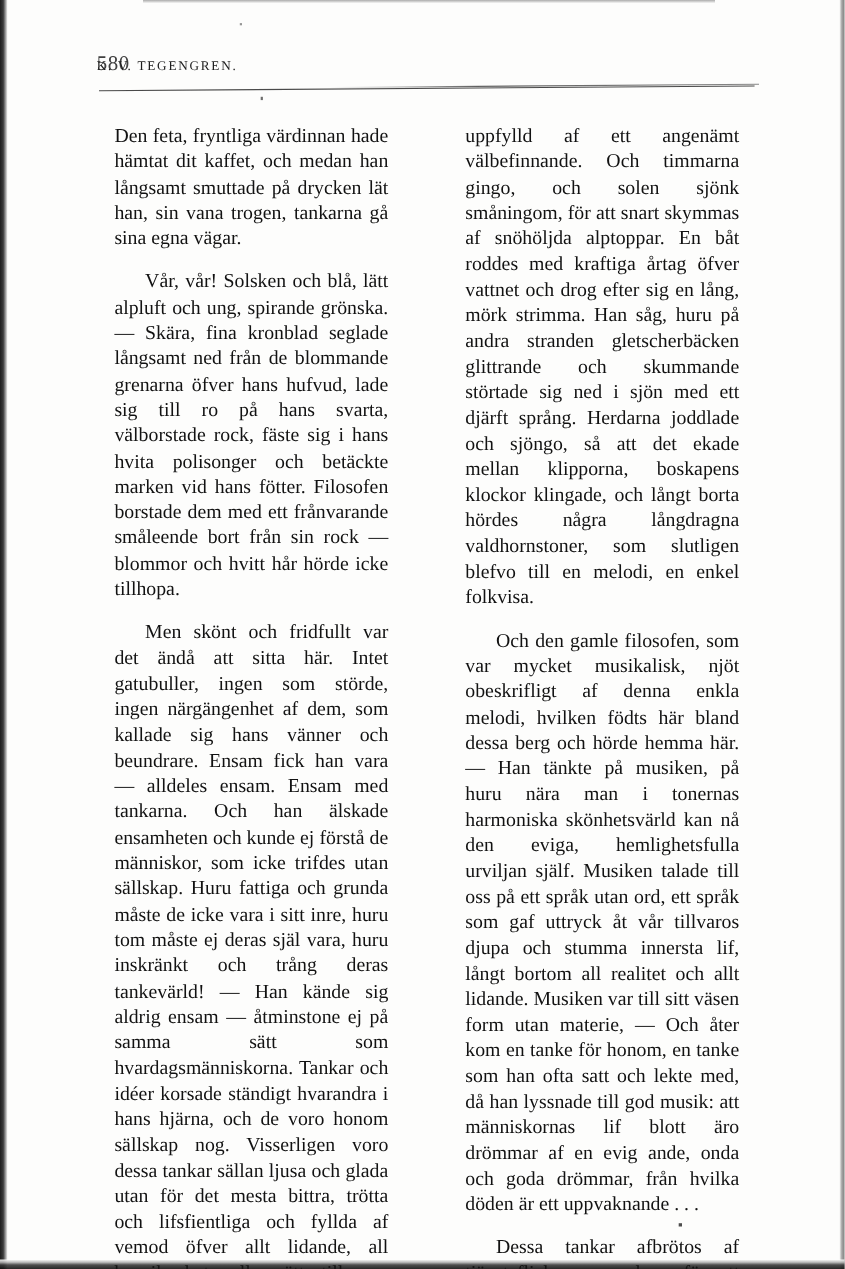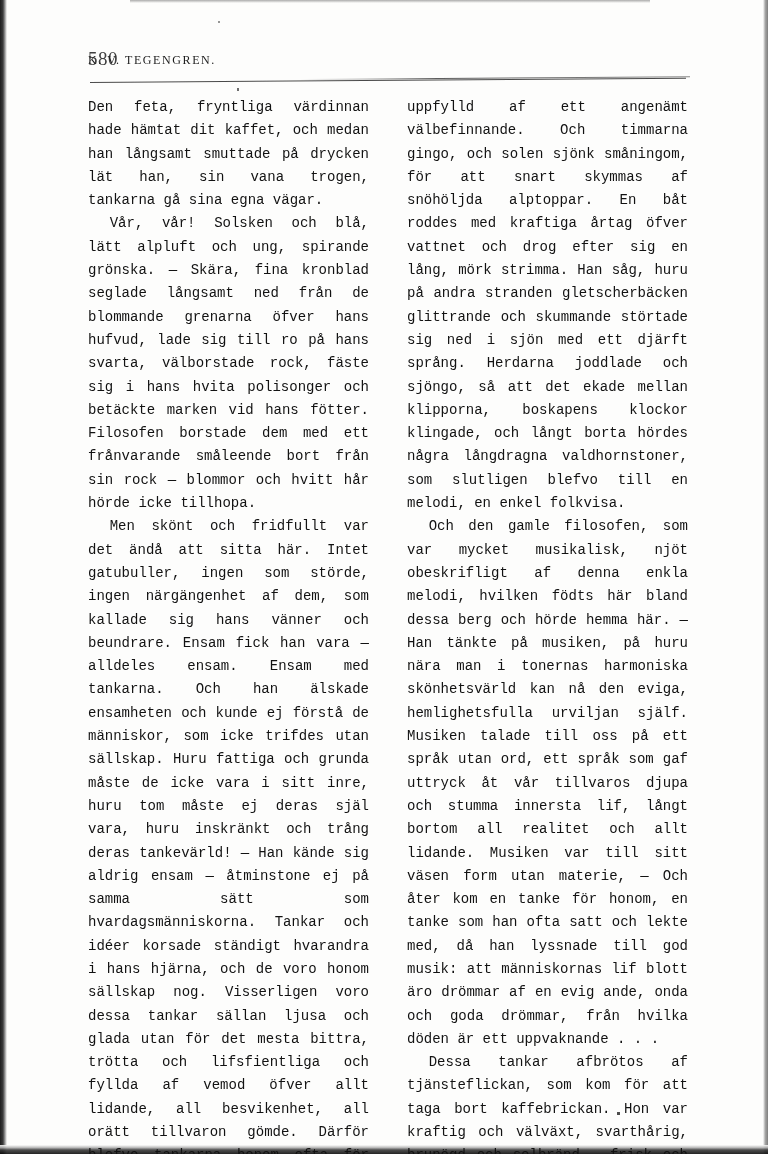--- a/index.html
+++ b/index.html
@@ -120,28 +120,27 @@
     left: 88px;
     top: 96px;
     width: 600px;
     display: flex;
     gap: 38px;
   }
   .col {
     width: 281px;
   }
   .col p {
-    margin: 0;
-    font-size: 14px;
+    margin: 16px;
+    font-size: 18px;
     line-height: 23.3px;
     text-align: justify;
     text-align-last: left;
     color: #121212;
     hyphens: none;
-    font-family: Liberation Mono, monospace;
   }
   .col p.indent {
     text-indent: 1.55em;
   }
   
   .col p.stretch {
     text-align-last: justify;
   }
 </style>
 </head>

